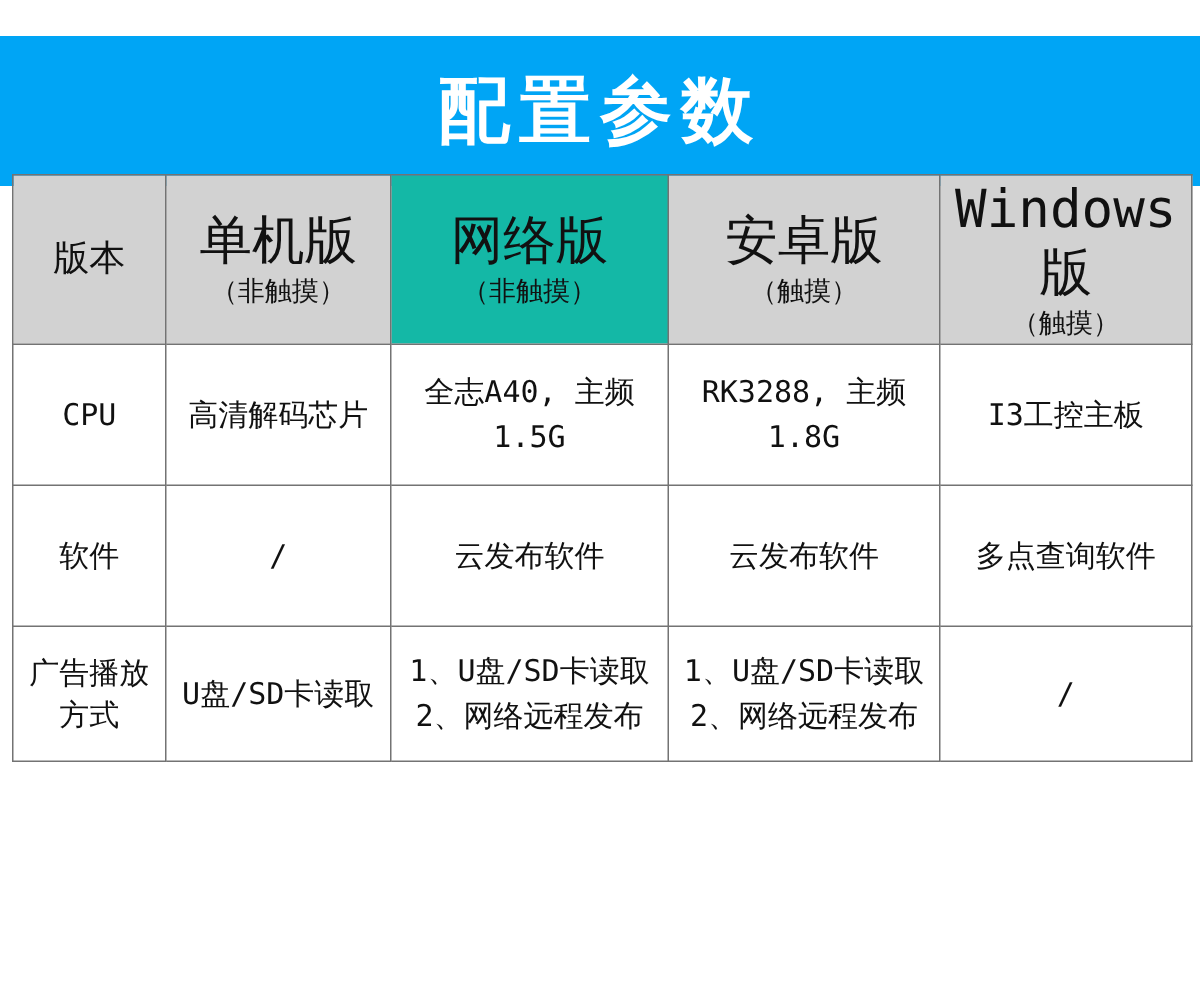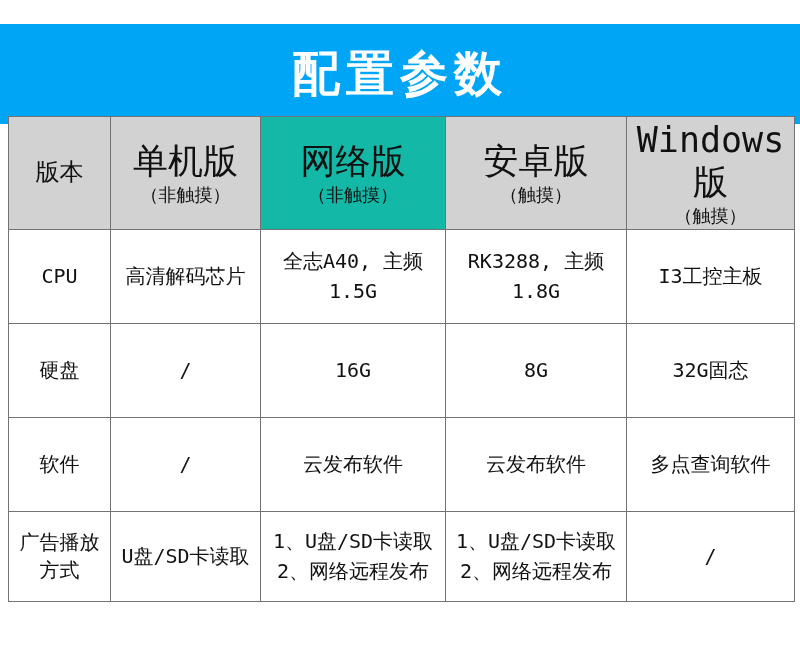--- a/index.html
+++ b/index.html
@@ -119,27 +119,20 @@
   </thead>
   <tbody>
     <tr class="r-std">
       <td class="row-label">CPU</td>
       <td class="cell">高清解码芯片</td>
       <td class="cell">全志A40, 主频1.5G</td>
       <td class="cell">RK3288, 主频1.8G</td>
       <td class="cell">I3工控主板</td>
     </tr>
     <tr class="r-std">
-      <td class="row-label">硬盘</td>
-      <td class="cell">/</td>
-      <td class="cell">16G</td>
-      <td class="cell">8G</td>
-      <td class="cell">32G固态</td>
-    </tr>
-    <tr class="r-std">
       <td class="row-label">软件</td>
       <td class="cell">/</td>
       <td class="cell">云发布软件</td>
       <td class="cell">云发布软件</td>
       <td class="cell">多点查询软件</td>
     </tr>
     <tr class="r-last">
       <td class="row-label">广告播放
 方式</td>
       <td class="cell">U盘/SD卡读取</td>

